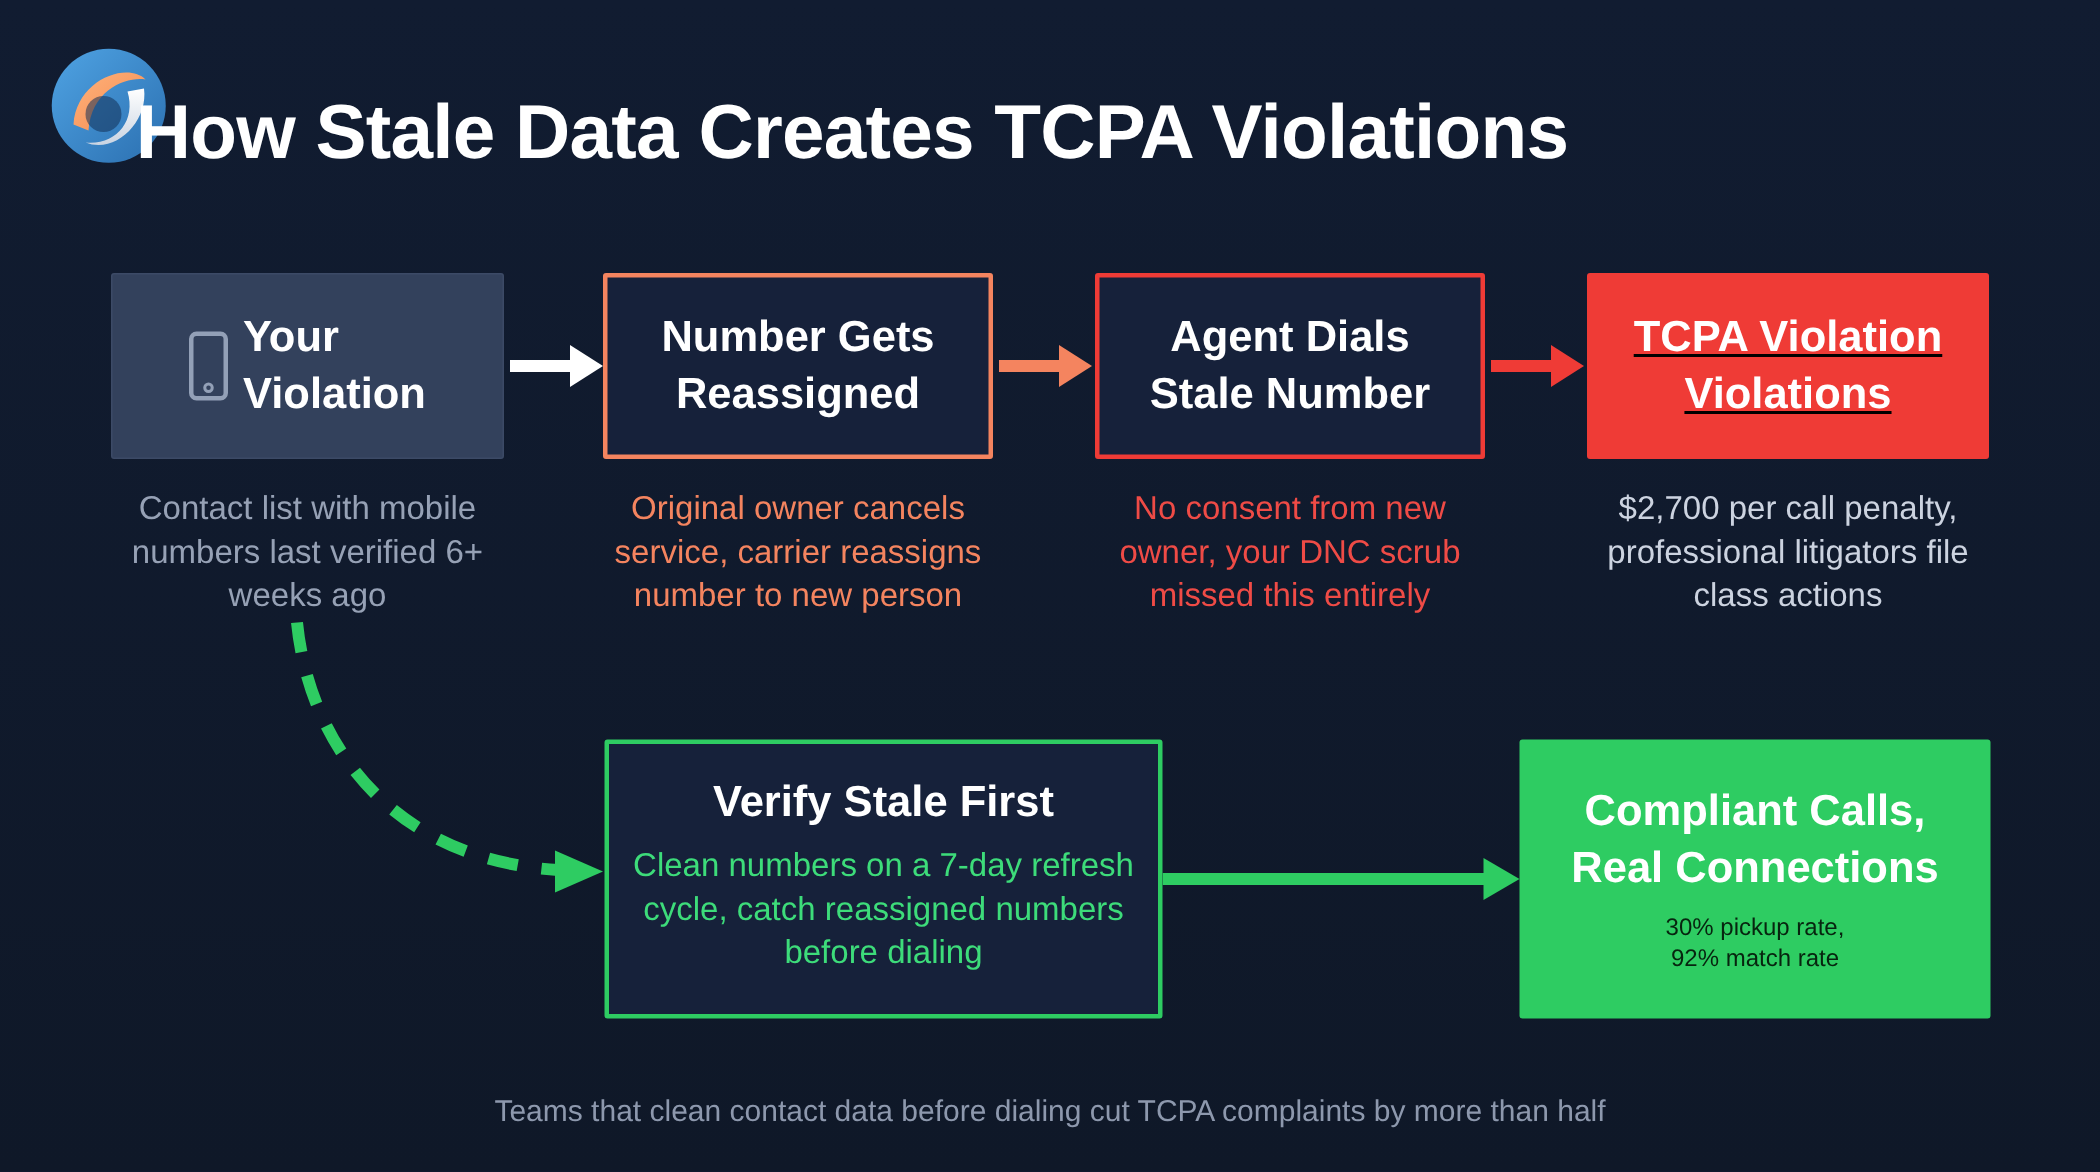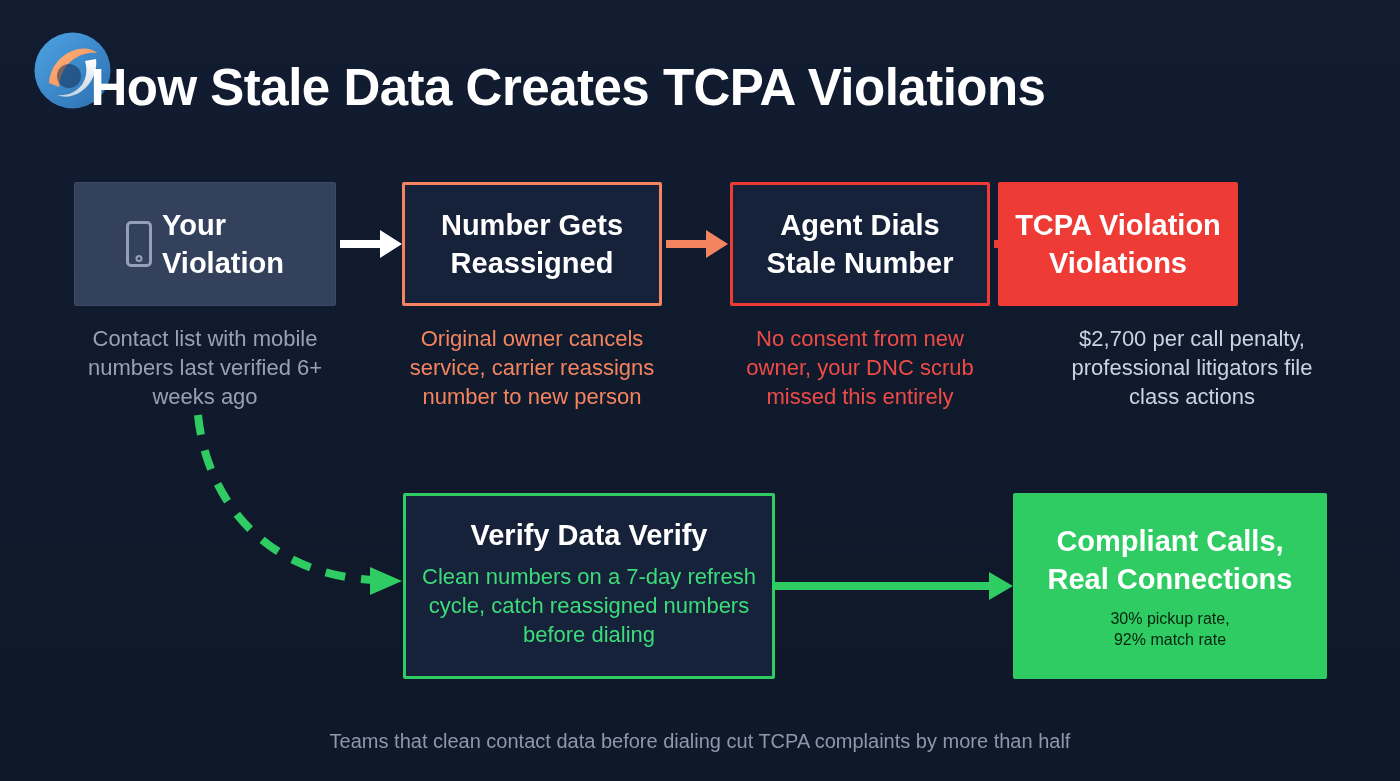--- a/index.html
+++ b/index.html
@@ -112,26 +112,27 @@
     left: 730px;
     top: 182px;
     width: 260px;
     height: 124px;
     background: #16213a;
     border: 3px solid #ef3b36;
   }
 
   
   #box-violation {
-    left: 998px;
+    left: 1058px;
     top: 182px;
-    width: 240px;
+    width: 268px;
     height: 124px;
     background: #ef3b36;
     border: none;
+    text-decoration: underline;
   }
 
   
   #box-verify {
     left: 403px;
     top: 493px;
     width: 372px;
     height: 186px;
     background: #16213a;
     border: 3px solid #2ecc62;
@@ -279,21 +280,21 @@
     <path d="M48 10 C 56 90, 110 168, 222 175" stroke="#2ecc62" stroke-width="8" fill="none" stroke-dasharray="20 16" stroke-linecap="butt"></path>
     <polygon points="220,162 252,176 220,190" fill="#2ecc62"></polygon>
   </svg>
 
   <svg class="arrow" style="left:775px; top:564px;" width="242" height="44">
     <line x1="0" y1="22" x2="216" y2="22" stroke="#2ecc62" stroke-width="8"></line>
     <polygon points="214,8 238,22 214,36" fill="#2ecc62"></polygon>
   </svg>
 
   <div class="node" id="box-verify">
-    <div class="node-title">Verify Data Verify</div>
+    <div class="node-title">Verify Stale First</div>
     <div class="node-sub">Clean numbers on a 7-day refresh cycle, catch reassigned numbers before dialing</div>
   </div>
 
   <div class="node" id="box-compliant">
     <div class="node-title">
       <div>Compliant Calls,</div>
       <div>Real Connections</div>
     </div>
     <div class="node-sub">
       <div>30% pickup rate,</div>

